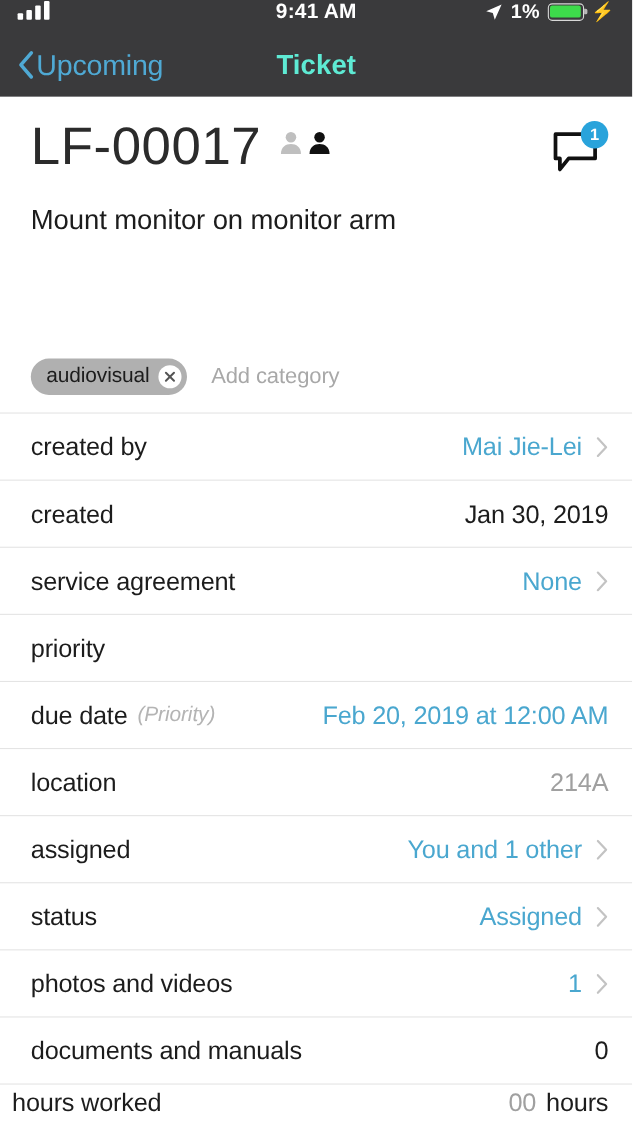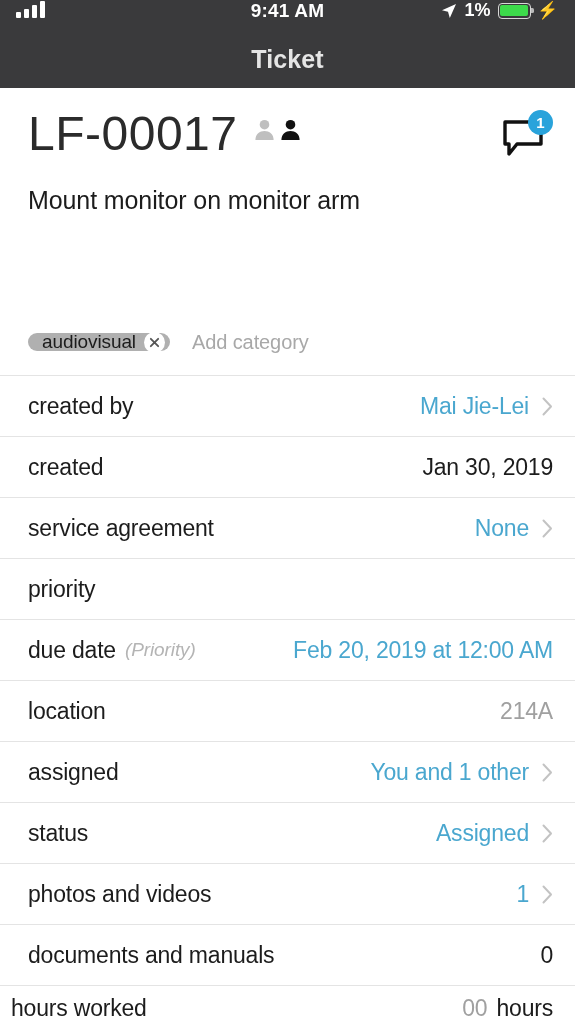--- a/index.html
+++ b/index.html
@@ -102,21 +102,21 @@
   .back-chev { width: 15px; height: 26px; display: block; }
   .nav-back-label {
     color: #4fa9d4;
     font-size: 26px;
     letter-spacing: -0.2px;
   }
   .nav-title {
     position: absolute;
     left: 0; right: 0;
     text-align: center;
-    color: #e5e5e5;
+    color: #5eead4;
     font-size: 25px;
     font-weight: bold;
     letter-spacing: 0.1px;
   }
 
   
   .content {
     background: #ffffff;
     height: calc(1021px - 88px);
     overflow: hidden;
@@ -182,21 +182,21 @@
     align-items: center;
     padding: 0 28px;
     margin-top: 104px;
     height: 46px;
   }
   .chip {
     display: inline-flex;
     align-items: center;
     background: #b0b0b0;
     border-radius: 17px;
-    height: 18px;
+    height: 33px;
     padding: 0 5px 0 14px;
     cursor: pointer;
   }
   .chip-label {
     font-size: 19px;
     color: #1c1c1c;
     letter-spacing: -0.1px;
   }
   .chip-x {
     width: 21px; height: 21px;
@@ -259,21 +259,21 @@
     color: #1c1c1c;
     margin-left: 9px;
     letter-spacing: -0.2px;
   }
   .chev {
     width: 11px; height: 19px;
     margin-left: 13px;
     display: block;
     flex: 0 0 auto;
   }
-  .row.clipped { height: 31px; overflow: hidden; align-items: center; padding-top: 14px; padding-left: 11px; }
+  .row.clipped { height: 31px; overflow: hidden; align-items: flex-end; padding-top: 14px; padding-left: 11px; }
 </style>
 </head>
 <body>
 
 <div class="phone">
 
   <div class="status-bar">
     <div class="sb-left">
       <div class="bar b1"></div>
         <div class="bar b2"></div>
@@ -287,20 +287,26 @@
       </svg>
       <span class="battery-pct">1%</span>
       <div class="battery">
         <div class="battery-fill"></div>
       </div>
       <span class="bolt">⚡</span>
     </div>
   </div>
 
   <div class="nav-bar">
+    <div class="nav-back">
+      <svg class="back-chev" viewBox="0 0 15 26">
+        <path d="M12.5 2 L3 13 L12.5 24" fill="none" stroke="#4fa9d4" stroke-width="3.2" stroke-linecap="round" stroke-linejoin="round"></path>
+      </svg>
+      <span class="nav-back-label">Upcoming</span>
+    </div>
     <div class="nav-title">Ticket</div>
   </div>
 
   <div class="content">
 
     <div class="ticket-head">
       <div class="ticket-id">LF-00017</div>
       <div class="people-icons">
         <svg class="person" viewBox="0 0 24 24">
           <circle cx="12" cy="7" r="5" fill="#bfbfbf"></circle>

